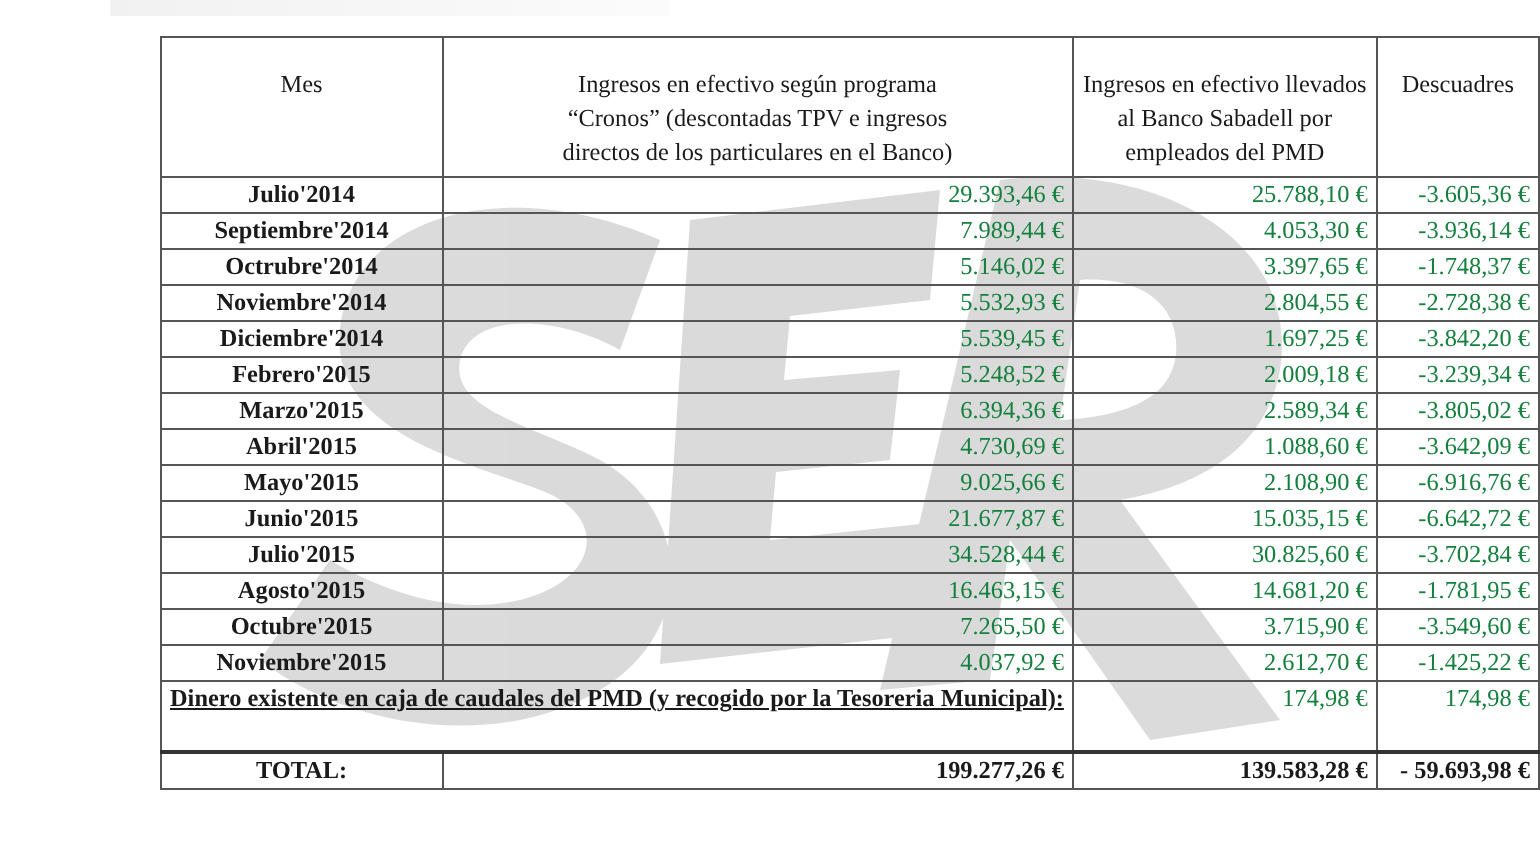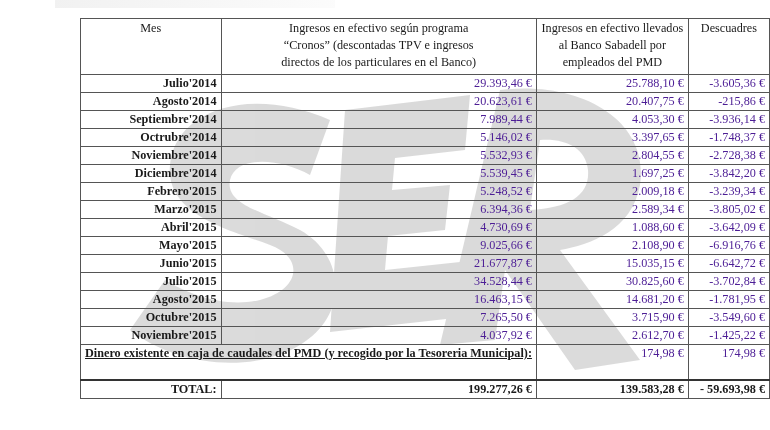--- a/index.html
+++ b/index.html
@@ -5,24 +5,24 @@
   html, body { margin: 0; padding: 0; background: #ffffff; }
   body { width: 770px; height: 430px; position: relative; overflow: hidden;
          font-family: "Liberation Serif", "DejaVu Serif", serif; color: #1a1a1a; }
   .faint-top { position: absolute; left: 55px; top: 0px; width: 280px; height: 8px;
                background: linear-gradient(90deg, rgba(200,200,200,0.25), rgba(220,220,220,0.1)); }
   .watermark { position: absolute; left: 0; top: 0; width: 770px; height: 430px; pointer-events: none; z-index: 1; }
   table.doc { position: absolute; left: 80px; top: 18px; border-collapse: collapse; z-index: 2;
               font-size: 12.2px; background: transparent; }
   table.doc td, table.doc th { border: 1px solid #555; padding: 0 4px; height: 17px; line-height: 17px;
               white-space: nowrap; }
-  table.doc th { font-weight: normal; vertical-align: top; text-align: center; line-height: 17px; padding-top: 1px; margin-left: 30px; }
+  table.doc th { font-weight: normal; vertical-align: top; text-align: center; line-height: 17px; padding-top: 15px; margin-left: 30px; }
   col.c0 { width: 98px; } col.c1 { width: 220px; } col.c2 { width: 155px; } col.c3 { width: 102px; }
-  td.mes { font-weight: bold; text-align: right; }
-  td.num { text-align: right; color: #4c1d95; }
+  td.mes { font-weight: bold; text-align: center; }
+  td.num { text-align: right; color: #15803d; }
   td.num.dark { color: #1a1a1a; }
   td.note { white-space: normal; text-align: justify; text-align-last: left; font-weight: bold; line-height: 17px; vertical-align: top; text-decoration: underline; }
   td.top { vertical-align: top; }
   tr.total td { font-weight: bold; border-top: 2px solid #333; }
   tr.head th { height: 54px; }
 </style>
 </head>
 <body>
 
 <div class="faint-top"></div>
@@ -60,26 +60,20 @@
       </th>
       <th><span>Descuadres</span></th>
     </tr>
   </thead>
   <tbody>
     <tr>
         <td class="mes">Julio'2014</td>
         <td class="num">29.393,46 €</td>
         <td class="num">25.788,10 €</td>
         <td class="num">-3.605,36 €</td>
-      </tr>
-    <tr>
-        <td class="mes">Agosto'2014</td>
-        <td class="num">20.623,61 €</td>
-        <td class="num">20.407,75 €</td>
-        <td class="num">-215,86 €</td>
       </tr>
     <tr>
         <td class="mes">Septiembre'2014</td>
         <td class="num">7.989,44 €</td>
         <td class="num">4.053,30 €</td>
         <td class="num">-3.936,14 €</td>
       </tr>
     <tr>
         <td class="mes">Octrubre'2014</td>
         <td class="num">5.146,02 €</td>

